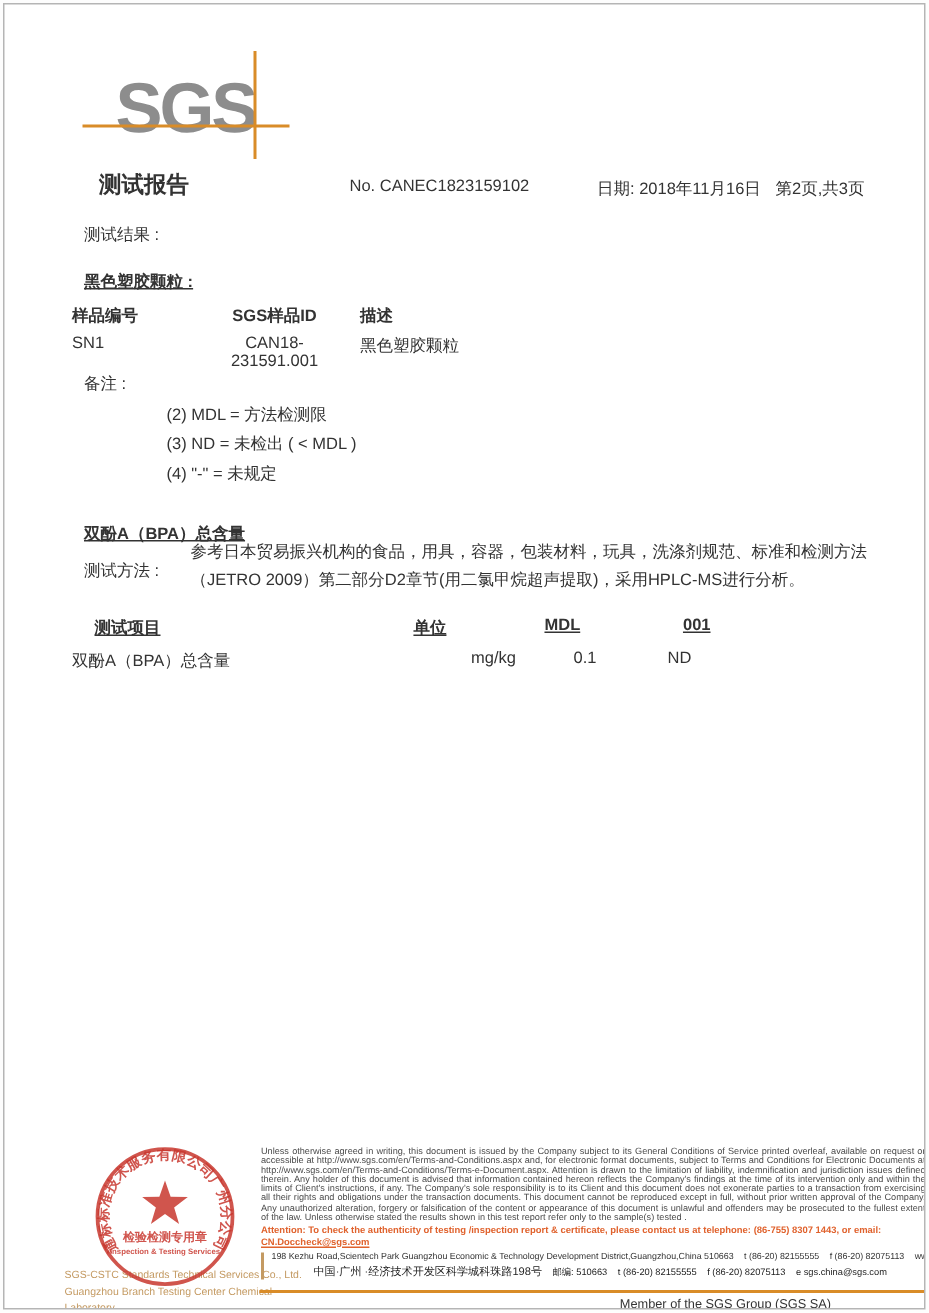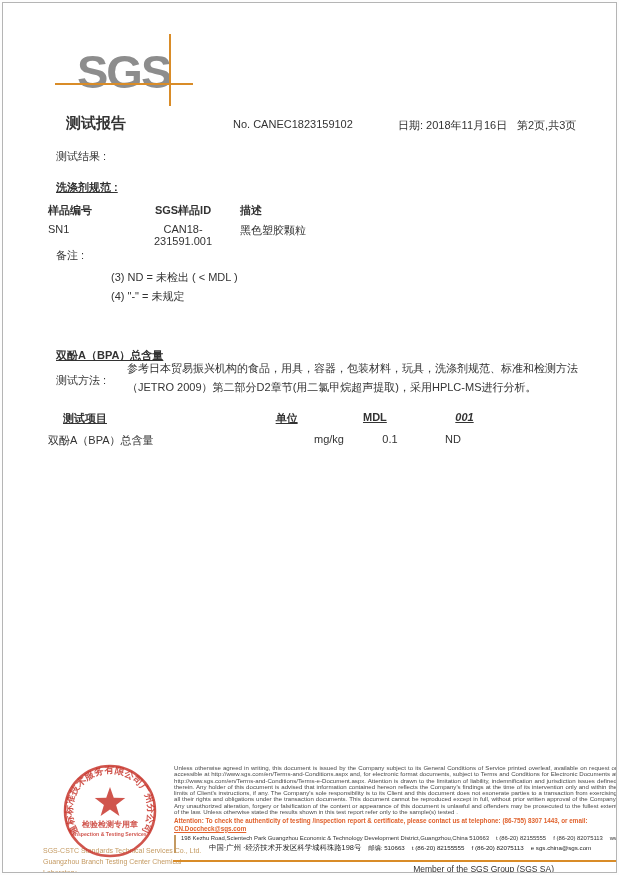--- a/index.html
+++ b/index.html
@@ -24,21 +24,21 @@
   .logo-vline{left:166px;top:31px;width:2px;height:72px;background:#d98c28;}
   
   .title{left:63px;top:111px;font-size:15px;font-weight:bold;color:#333;}
   .report-no{left:230px;top:115px;font-size:11px;color:#333;}
   .date{left:395px;top:115px;font-size:11px;color:#333;}
   .page-info{left:514px;top:115px;font-size:11px;color:#333;}
   
   .t11{font-size:11px;color:#333;}
   .bold{font-weight:bold;}
   .u{text-decoration:underline;}
-  .i{font-style:italic;}
+  .i{}
   .results-label{left:53px;top:146px;}
   .sample-heading{left:53px;top:177px;}
   .sample-table{left:45px;top:200px;width:420px;font-size:11px;color:#333;}
   .st-row{display:flex;margin-bottom:5px;}
   .st-c1{width:90px;}
   .st-c2{width:90px;text-align:center;}
   .st-c3{padding-left:12px;text-align:left;}
   .notes-label{left:53px;top:245px;}
   .notes-list{left:108px;top:265px;}
   .notes-list div{line-height:19.3px;}
@@ -79,36 +79,37 @@
   <div class="abs logo-hline"></div>
   <div class="abs logo-vline"></div>
 
   <div class="abs title">测试报告</div>
   <div class="abs report-no">No. CANEC1823159102</div>
   <div class="abs date">日期: 2018年11月16日</div>
   <div class="abs page-info">第2页,共3页</div>
 
   <div class="abs t11 results-label">测试结果 :</div>
 
-  <div class="abs t11 bold u sample-heading">洗涤剂规范 :</div>
+  <div class="abs t11 bold u sample-heading">黑色塑胶颗粒 :</div>
   <div class="abs sample-table">
     <div class="st-row">
       <span class="st-c1 bold">样品编号</span>
       <span class="st-c2 bold">SGS样品ID</span>
       <span class="st-c3 bold">描述</span>
     </div>
     <div class="st-row">
       <span class="st-c1">SN1</span>
       <span class="st-c2">CAN18-231591.001</span>
       <span class="st-c3">黑色塑胶颗粒</span>
     </div>
   </div>
 
   <div class="abs t11 notes-label">备注 :</div>
   <div class="abs t11 notes-list">
+    <div>(2) MDL = 方法检测限</div>
     <div>(3) ND = 未检出 ( &lt; MDL )</div>
     <div>(4) "-" = 未规定</div>
   </div>
 
   <div class="abs t11 bold u bpa-heading">双酚A（BPA）总含量</div>
   <div class="abs t11 method-label">测试方法 :</div>
   <div class="abs t11 method-text">参考日本贸易振兴机构的食品，用具，容器，包装材料，玩具，洗涤剂规范、标准和检测方法（JETRO 2009）第二部分D2章节(用二氯甲烷超声提取)，采用HPLC-MS进行分析。</div>
 
   <div class="abs rt rt-header">
     <span class="rt-item bold u">测试项目</span>

